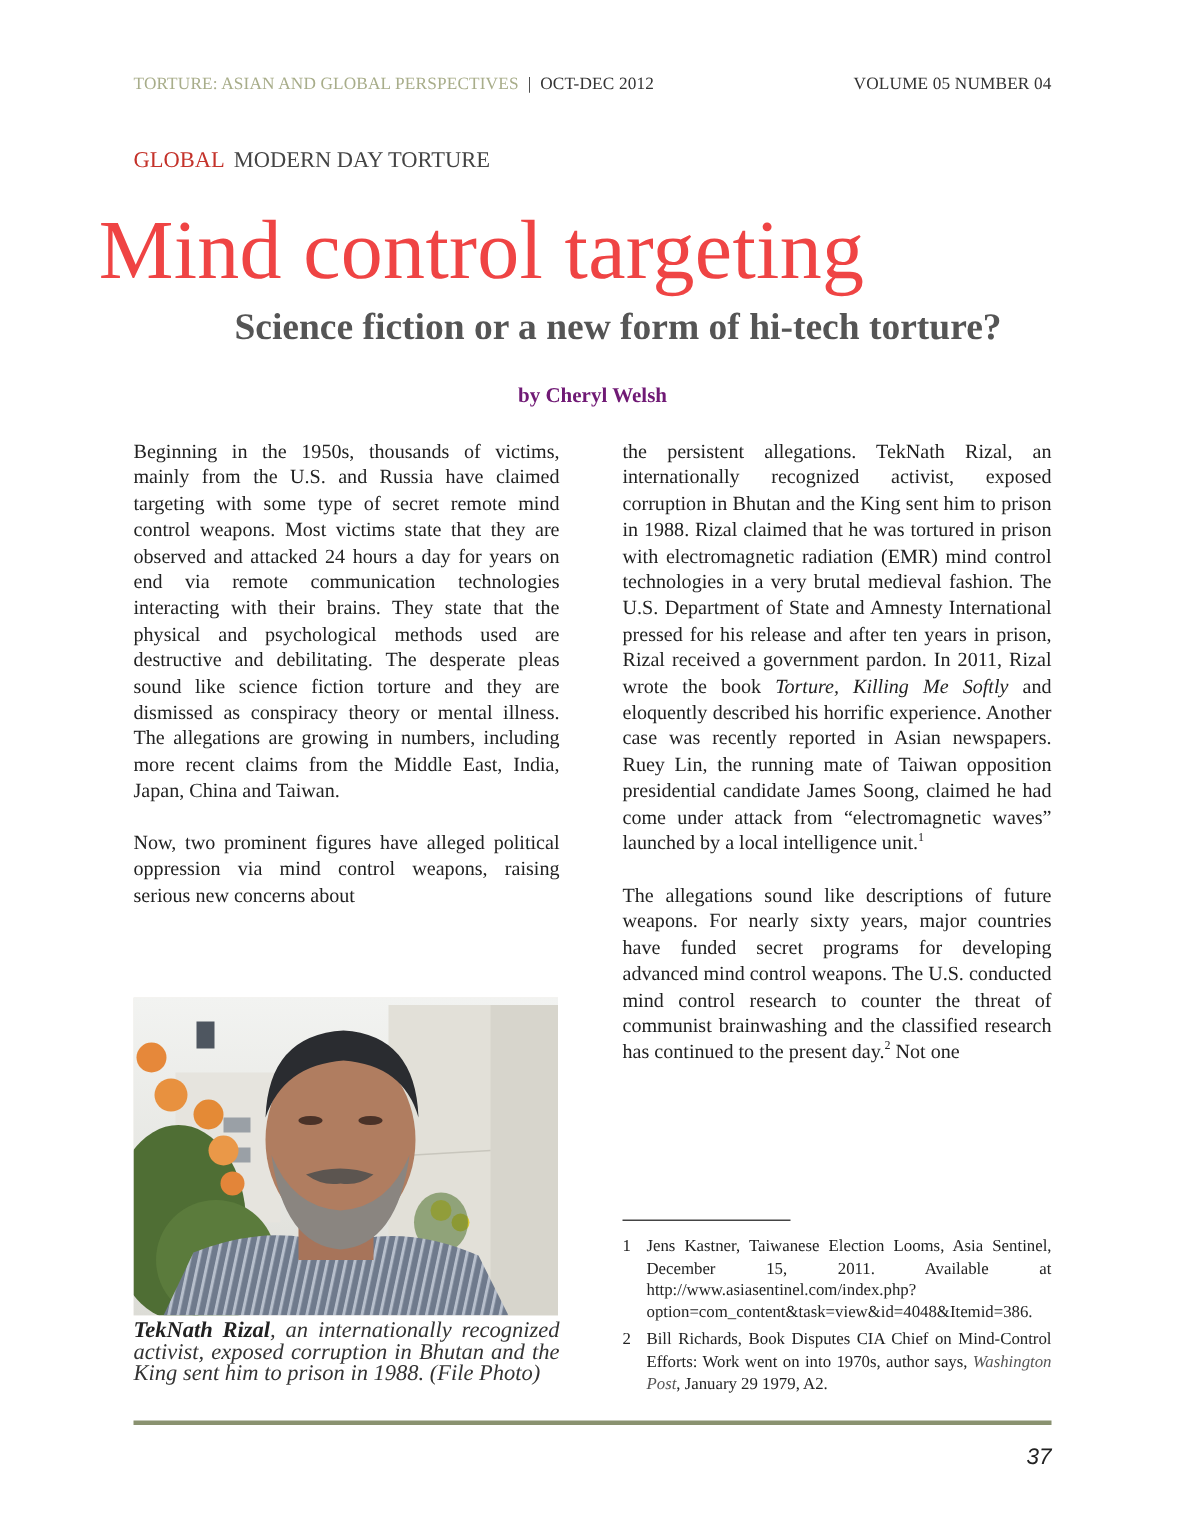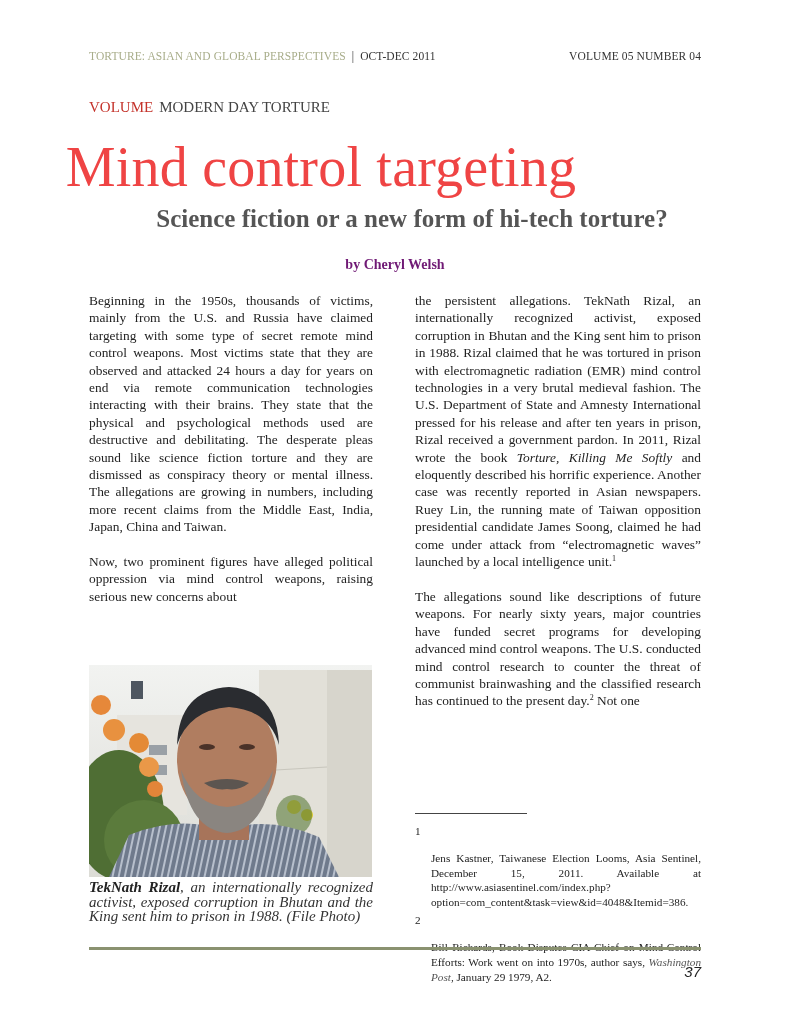--- a/index.html
+++ b/index.html
@@ -30,40 +30,40 @@
 
   .photo { left: 89px; top: 665px; width: 283px; height: 212px; overflow: hidden; background: #e9e8e2; }
   .caption { left: 89px; top: 880px; width: 284px; font-size: 15px; line-height: 14.5px; font-style: italic;
              text-align: justify; color: #333; }
   .caption .name { font-weight: bold; color: #222; }
 
   .fn-rule { left: 415px; top: 813px; width: 112px; height: 1px; background: #444; }
   .footnotes { left: 415px; top: 824px; width: 286px; font-size: 11.2px; line-height: 14.6px; color: #222; }
   .fn { display: flex; margin-bottom: 4px; text-align: justify; }
   .fn .num { width: 16px; flex: 0 0 16px; }
-  .fn .txt { flex: 1; margin-top: 27px; }
+  .fn .txt { flex: 1; }
   .fn em { color: #555; }
 
   .bottom-rule { left: 89px; top: 947px; width: 612px; height: 3px; background: #8a9270; }
   .page-num { left: 640px; top: 963px; width: 61px; text-align: right; font-family: "Liberation Sans", sans-serif;
               font-size: 15px; color: #222; font-style: italic; }
   sup { font-size: 8px; line-height: 0; }
 </style>
 </head>
 <body>
 
 <div class="abs running-head">
   <span class="journal">TORTURE: ASIAN AND GLOBAL PERSPECTIVES</span>
   <span class="sep">|</span>
-  <span class="date">OCT-DEC 2011</span>
+  <span class="date">OCT-DEC 2012</span>
   <span class="vol">VOLUME 05  NUMBER 04</span>
 </div>
 
 <div class="abs kicker">
-  <span class="essay">VOLUME</span><span>MODERN DAY TORTURE</span>
+  <span class="essay">GLOBAL</span><span>MODERN DAY TORTURE</span>
 </div>
 
 <div class="abs title">Mind control targeting</div>
 <div class="abs subtitle">Science fiction or a new form of hi-tech torture?</div>
 <div class="abs byline">by Cheryl Welsh</div>
 
 <div class="abs col col-left">
   <p>Beginning in the 1950s, thousands of victims, mainly from the U.S. and Russia have claimed targeting with some type of secret remote mind control weapons. Most victims state that they are observed and attacked 24 hours a day for years on end via remote communication technologies interacting with their brains. They state that the physical and psychological methods used are destructive and debilitating. The desperate pleas sound like science fiction torture and they are dismissed as conspiracy theory or mental illness. The allegations are growing in numbers, including more recent claims from the Middle East, India, Japan, China and Taiwan.</p>
   <p>Now, two prominent figures have alleged political oppression via mind control weapons, raising serious new concerns about</p>
 </div>

